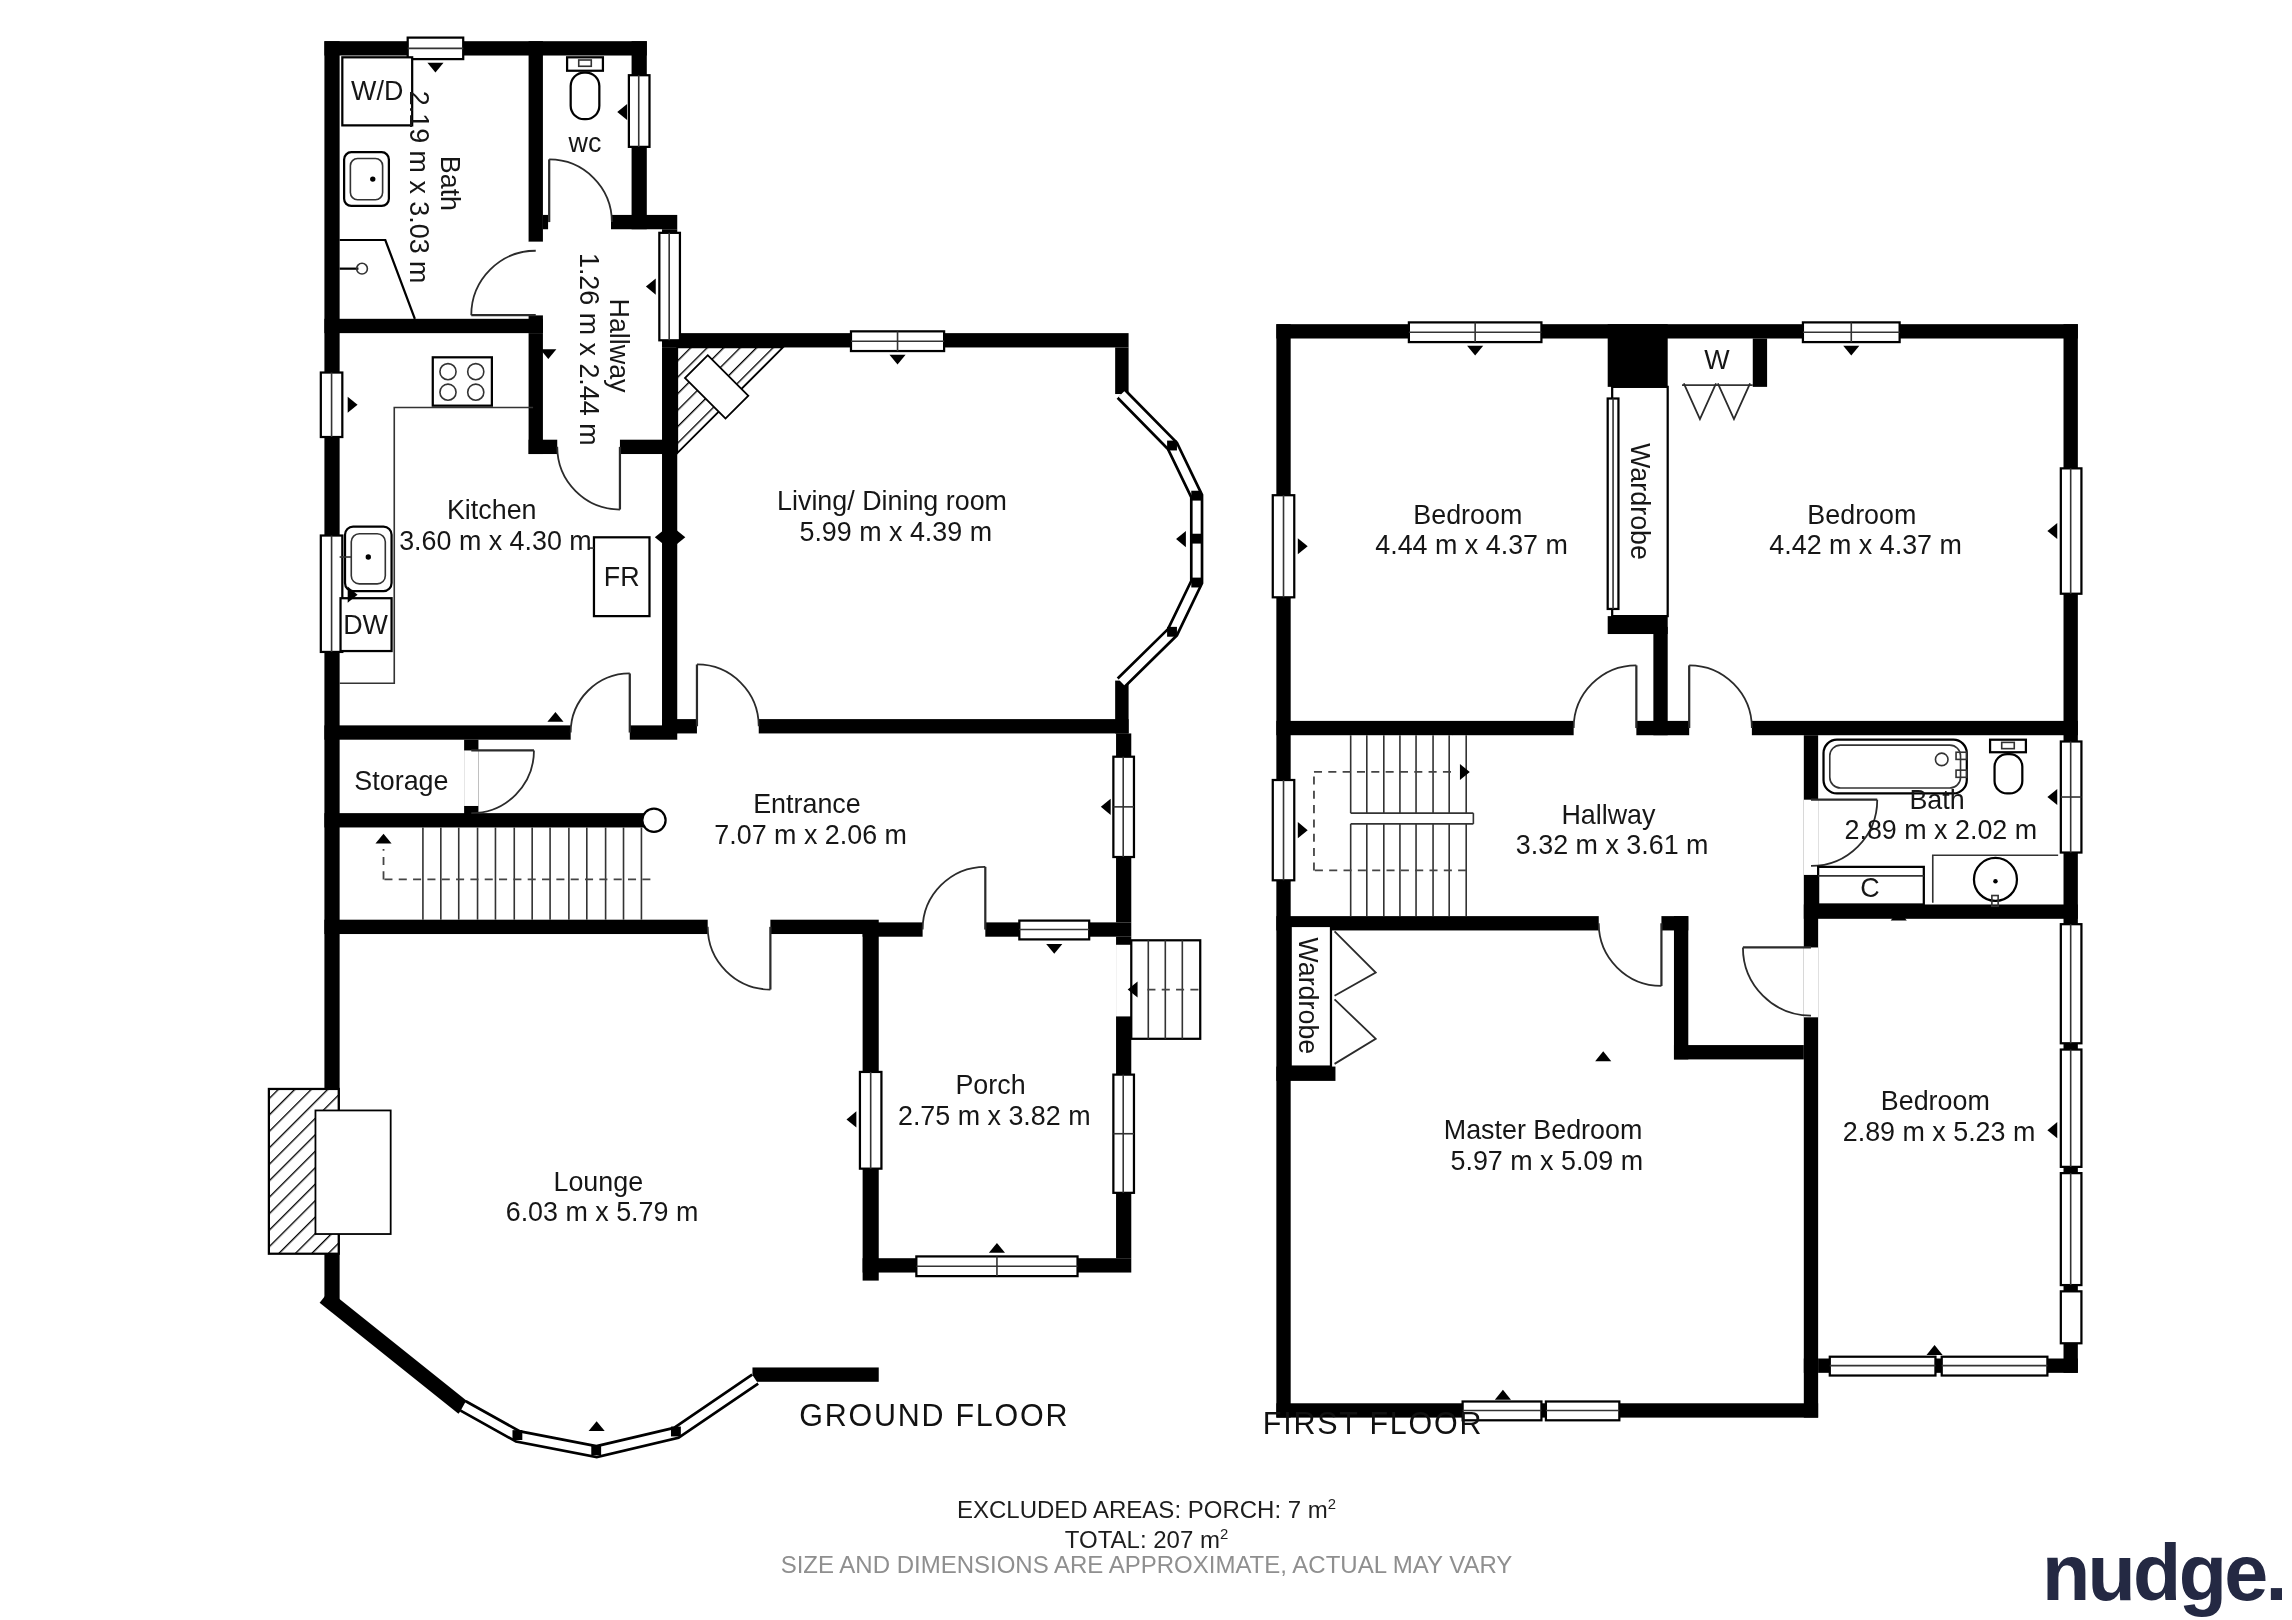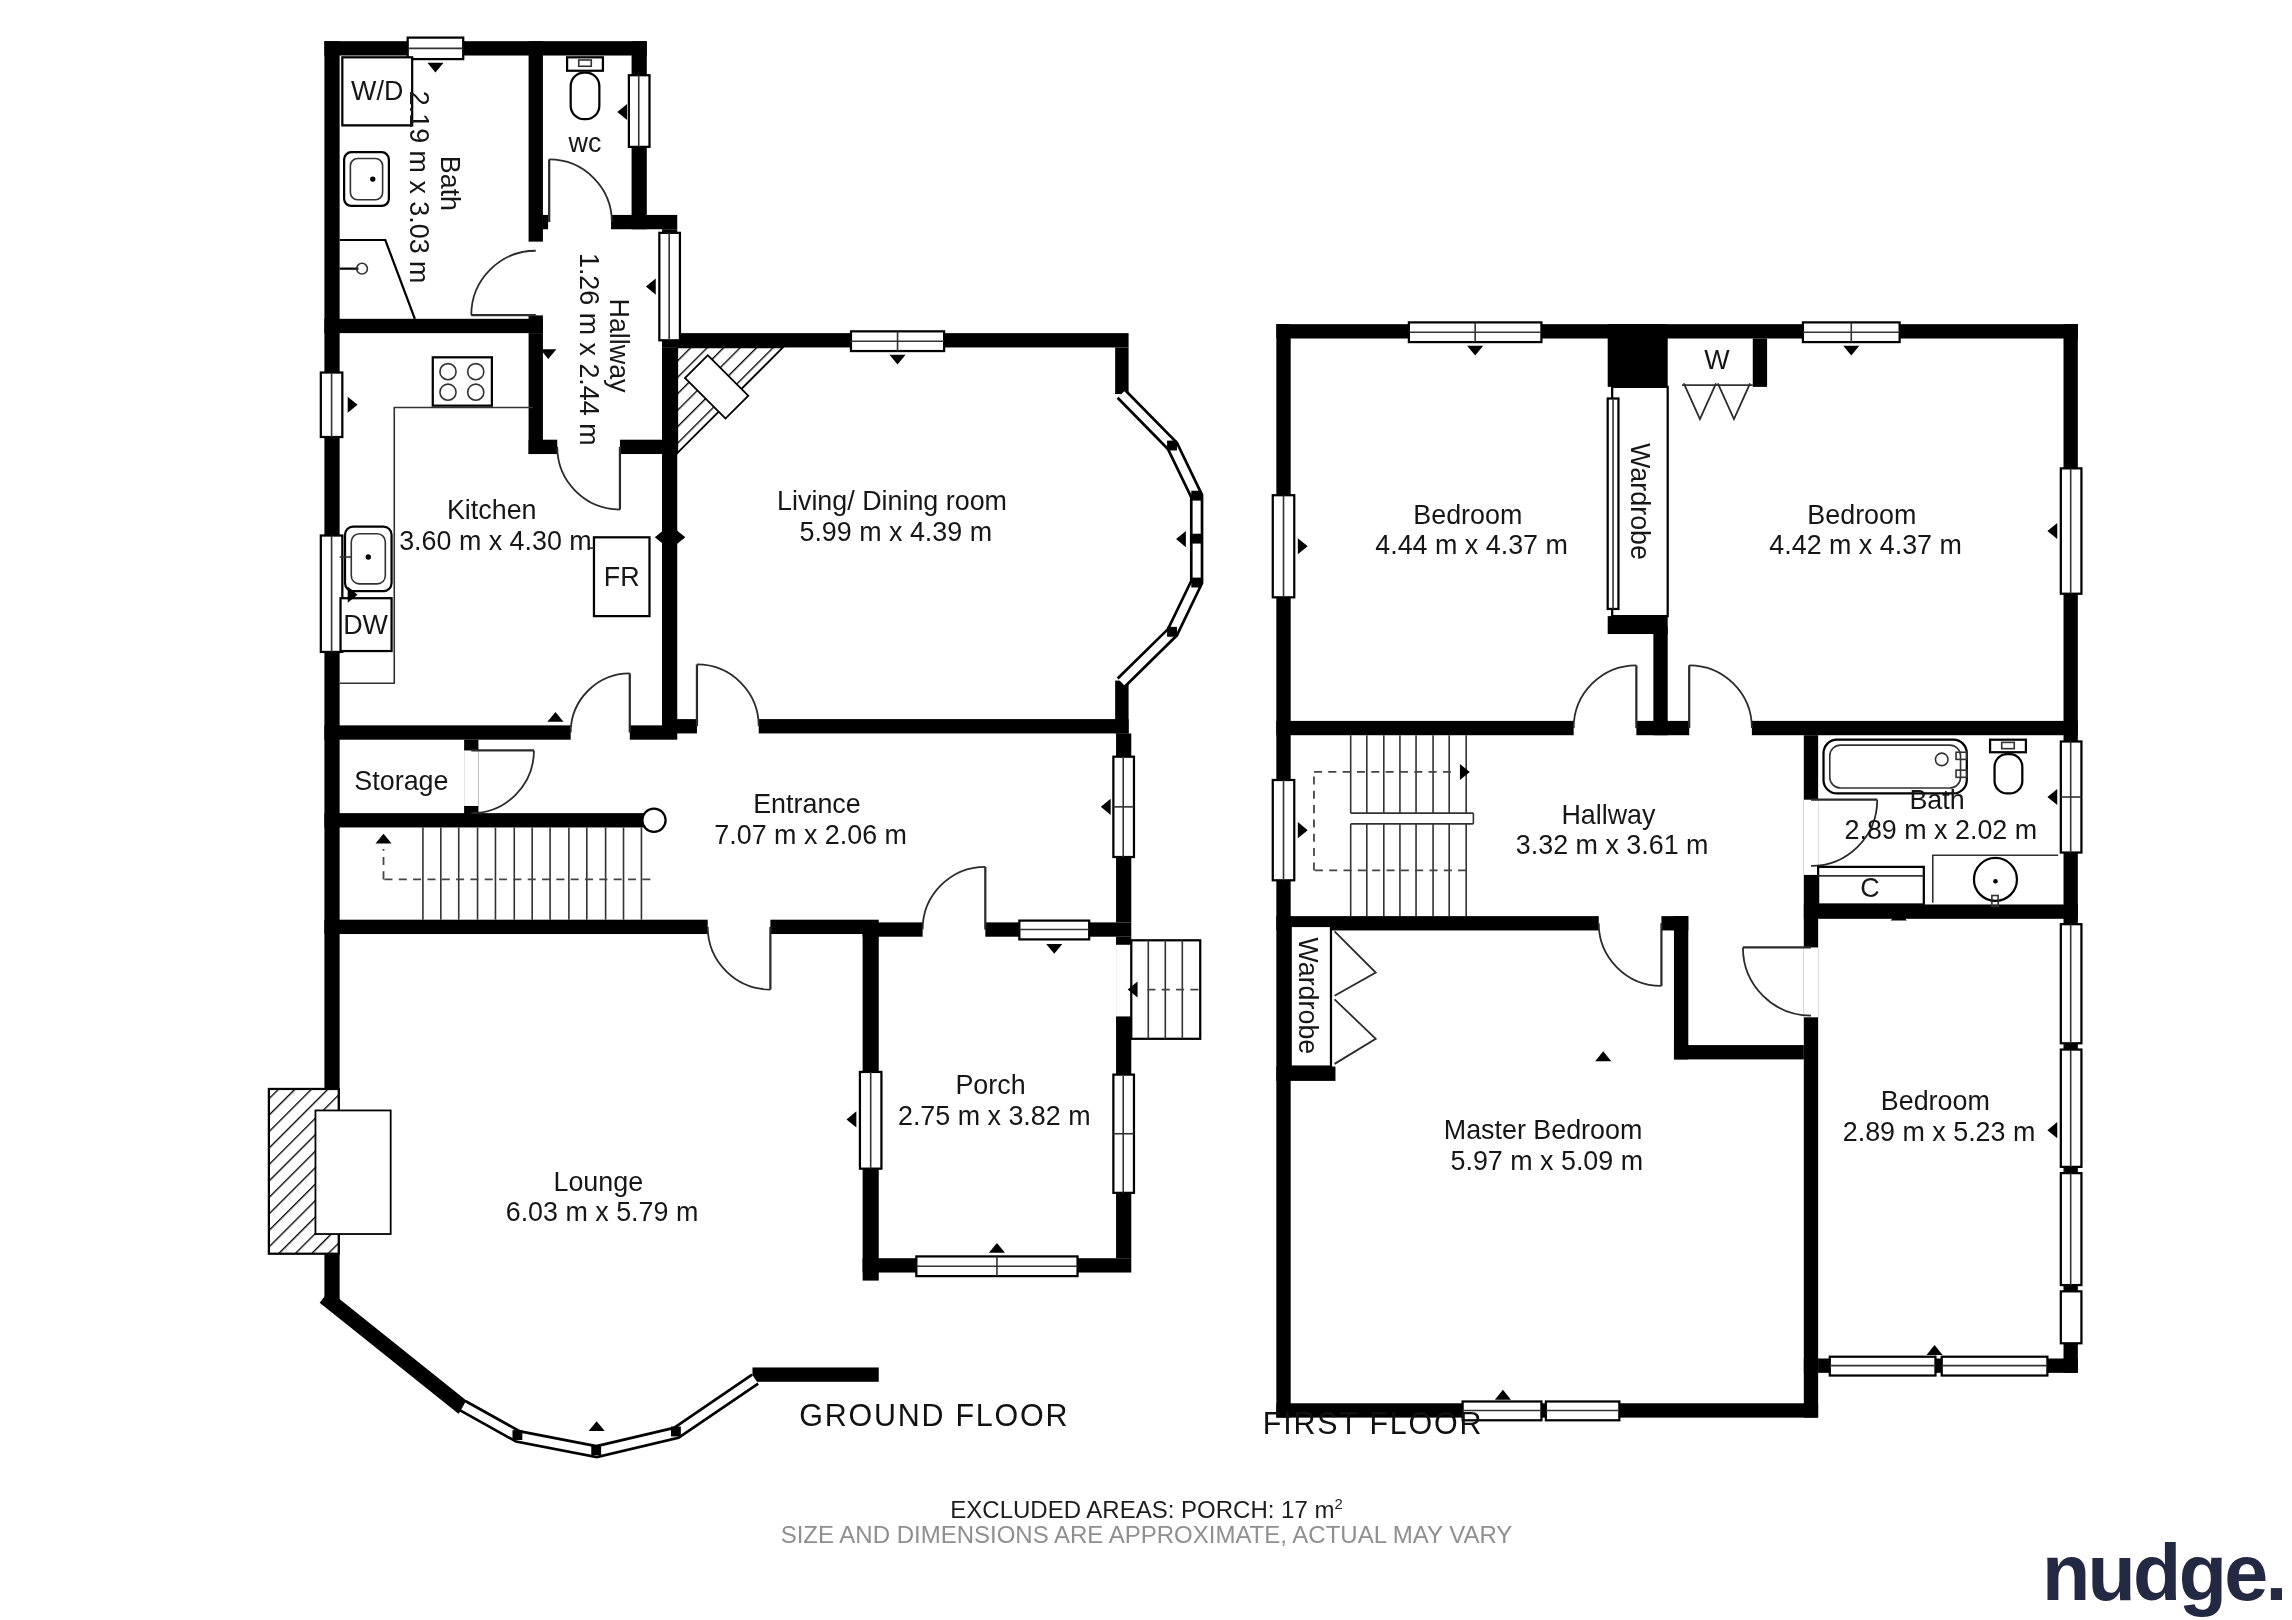--- a/index.html
+++ b/index.html
@@ -470,18 +470,19 @@
       <text class="room">
         <tspan x="2165" y="1240">Bedroom</tspan>
         <tspan x="2165" y="1274">2.89 m x 5.23 m</tspan>
       </text>
       <text class="floor-title" x="1533" y="1601">FIRST FLOOR</text>
     </g>
   </g>
 </svg>
 
 <div id="footer">
-  <div><span>EXCLUDED AREAS: PORCH: 17 m</span><sup>2</sup></div>
+  <div><span>EXCLUDED AREAS: PORCH: 7 m</span><sup>2</sup></div>
+  <div><span>TOTAL: 207 m</span><sup>2</sup></div>
   <div class="muted">SIZE AND DIMENSIONS ARE APPROXIMATE, ACTUAL MAY VARY</div>
 </div>
 
 <div id="logo">nudge.</div>
 
 
 </body></html>

